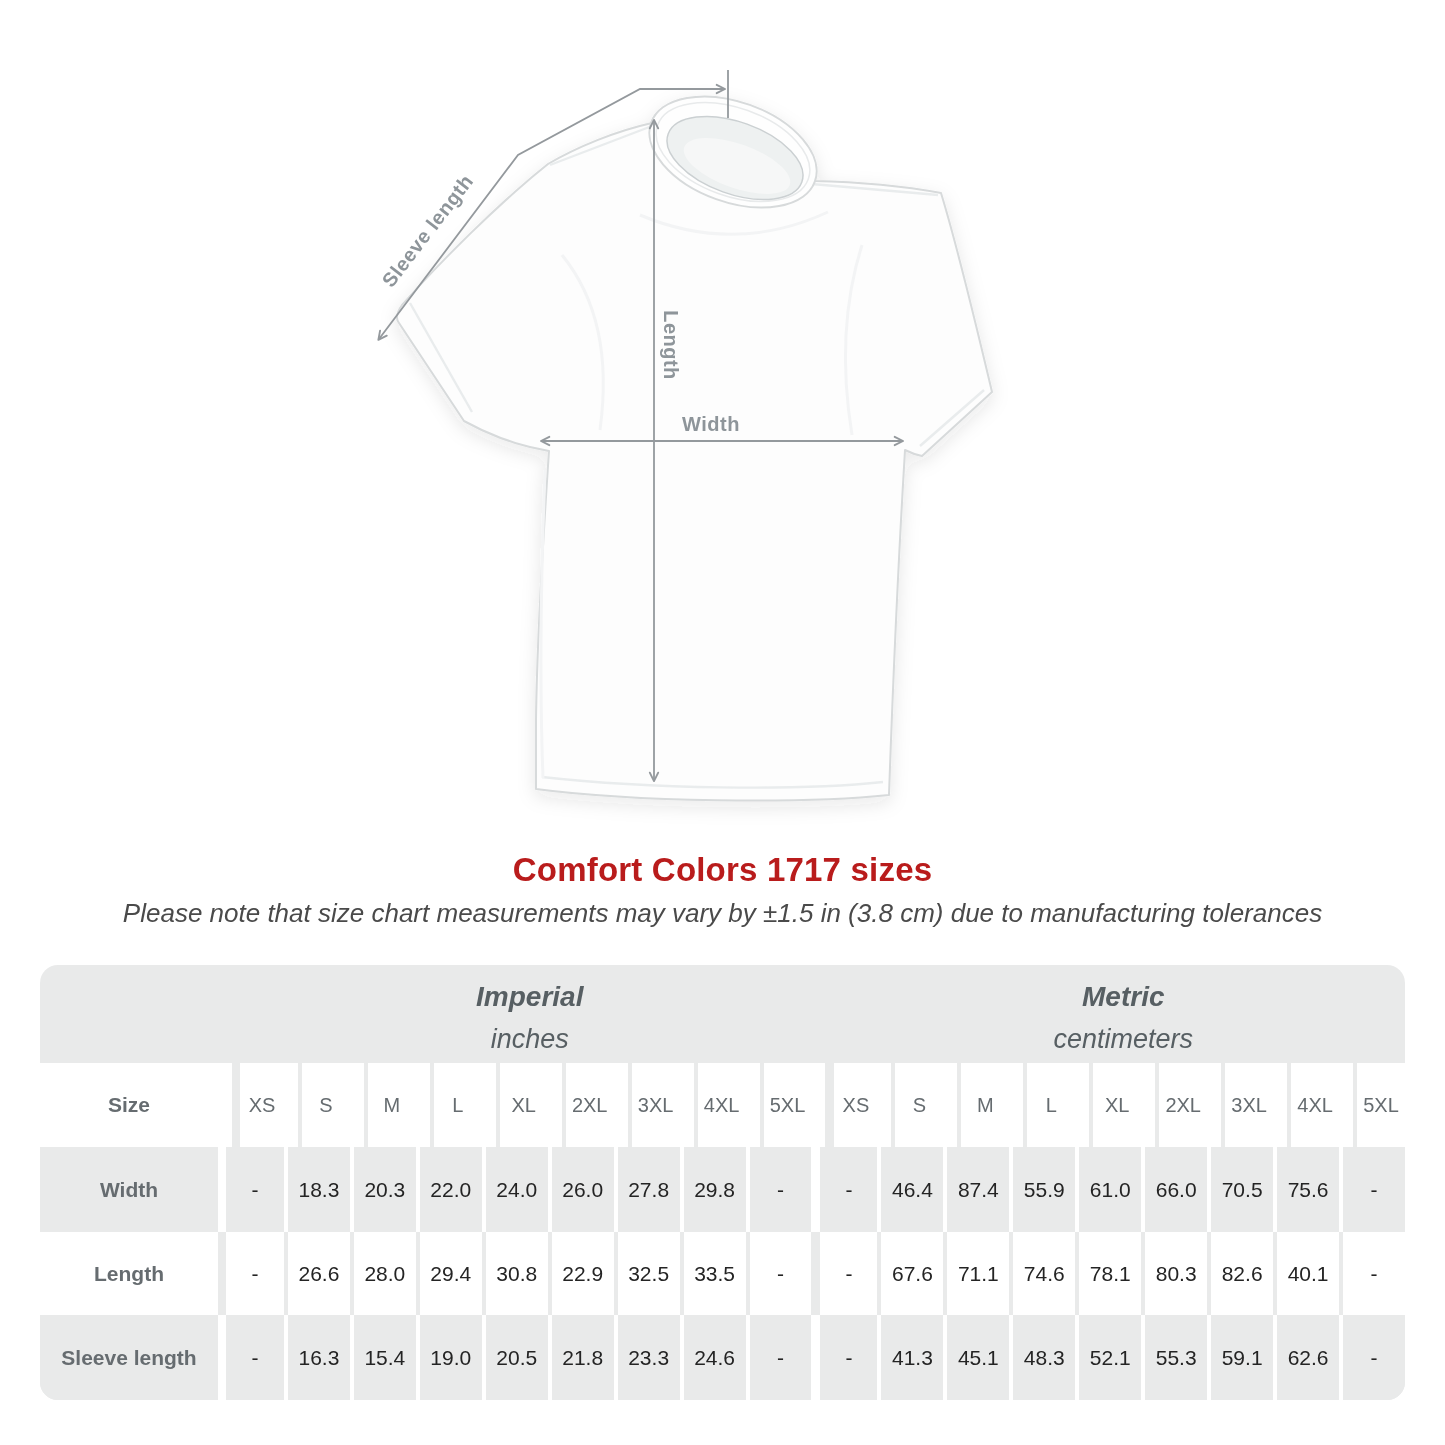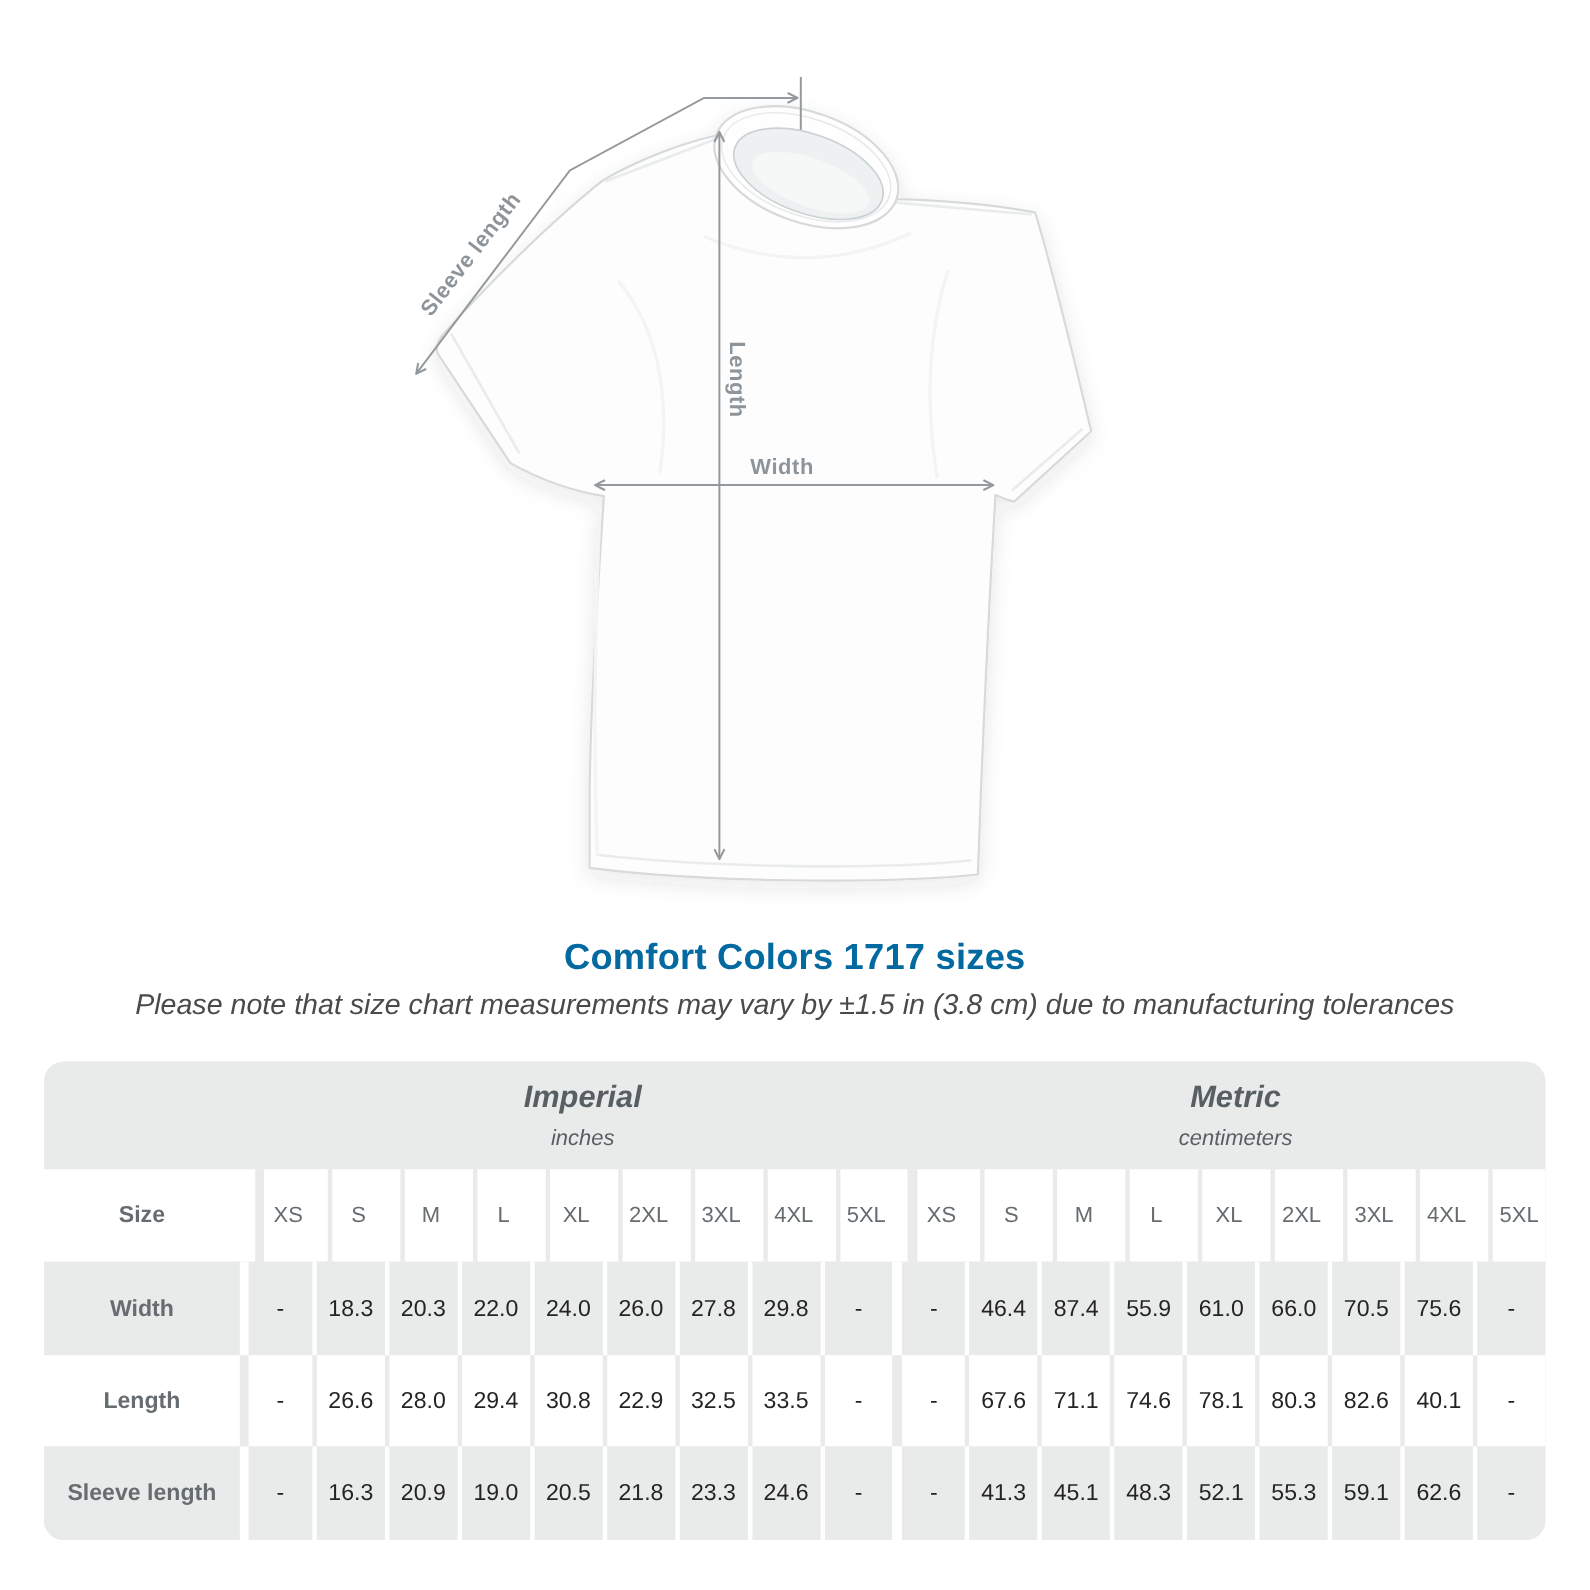--- a/index.html
+++ b/index.html
@@ -9,21 +9,21 @@
     overflow: hidden;
     font-family: "Liberation Sans", sans-serif;
   }
   .stage { position: absolute; inset: 0; width: 1445px; height: 1445px; }
 
   svg.diagram { position: absolute; left: 0; top: 0; display: block; }
 
   .title-block { position: absolute; top: 853px; left: 0; width: 1445px; text-align: center; }
   .title-block h1 {
     margin: 0; font-size: 33px; line-height: 1.0;
-    font-weight: bold; color: #0369a1; letter-spacing: 0.2px;
+    font-weight: bold; color: #b91c1c; letter-spacing: 0.2px;
   }
   .title-block p {
     margin: 12px 0 0 0; font-size: 26px; font-style: italic; color: #4a4a4a;
   }
 
   .size-table {
     position: absolute; left: 40px; top: 965px;
     width: 1365px; height: 435px;
     background: #e9eaea;
     border-radius: 18px;
@@ -32,21 +32,21 @@
   .band {
     height: 98px;
     display: grid;
     grid-template-columns: 178px repeat(18, 1fr);
     gap: 30px;
   }
   .ghead { text-align: center; padding-top: 16px; }
   .ghead.imperial { grid-column: 2 / 11; }
   .ghead.metric   { grid-column: 11 / 20; }
   .gname { font-size: 28px; font-weight: bold; font-style: italic; color: #575f63; }
-  .gunit { font-size: 20px; font-style: italic; color: #575f63; margin-top: 11px; }
+  .gunit { font-size: 27px; font-style: italic; color: #575f63; margin-top: 11px; }
 
   .trow { display: grid; grid-template-columns: 178px repeat(18, 1fr); }
   .rh-size   { height: 84px; gap: 14px; }
   .rh-width  { height: 85px; }
   .rh-length { height: 83px; }
   .rh-sleeve { height: 85px; }
 
   .r-white { background: #ffffff; --sep: #e9eaea; }
   .r-gray  { background: #e9eaea; --sep: #ffffff; }
 
@@ -211,21 +211,21 @@
       <div class="cell d">80.3</div>
       <div class="cell d">82.6</div>
       <div class="cell d">40.1</div>
       <div class="cell d">-</div>
     </div>
 
     <div class="trow r-gray rh-sleeve">
       <div class="cell lbl">Sleeve length</div>
       <div class="cell d first">-</div>
       <div class="cell d">16.3</div>
-      <div class="cell d">20.9</div>
+      <div class="cell d">15.4</div>
       <div class="cell d">19.0</div>
       <div class="cell d">20.5</div>
       <div class="cell d">21.8</div>
       <div class="cell d">23.3</div>
       <div class="cell d">24.6</div>
       <div class="cell d">-</div>
       <div class="cell d mstart">-</div>
       <div class="cell d">41.3</div>
       <div class="cell d">45.1</div>
       <div class="cell d">48.3</div>

